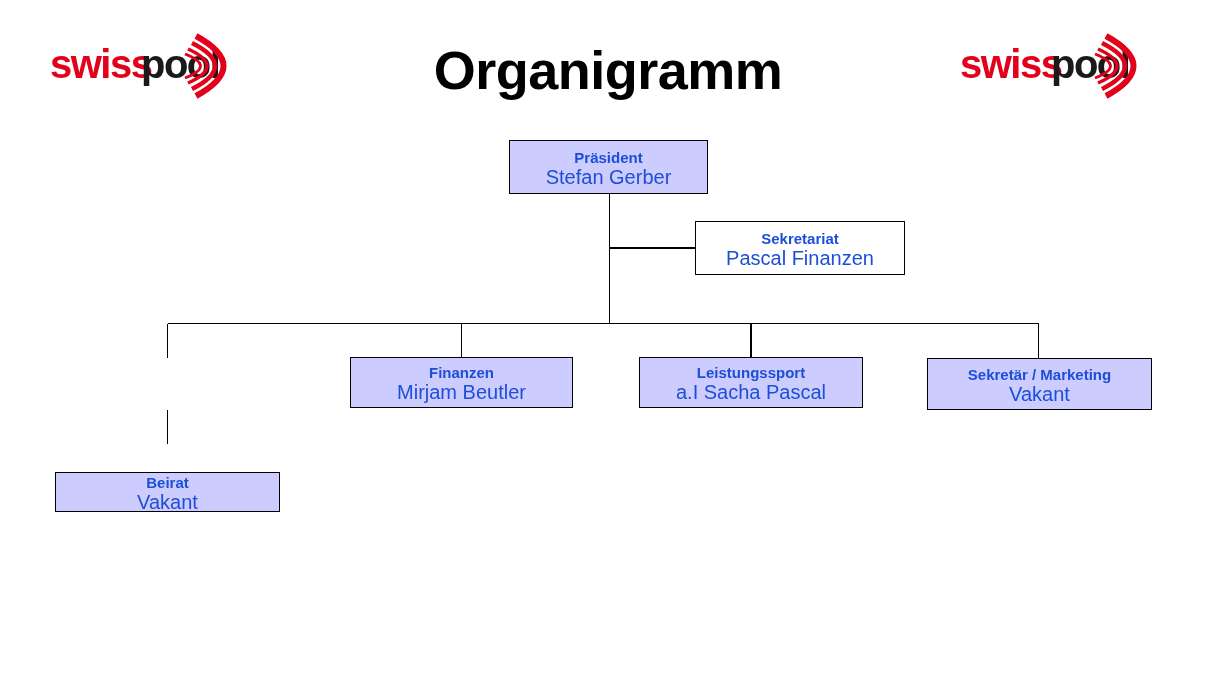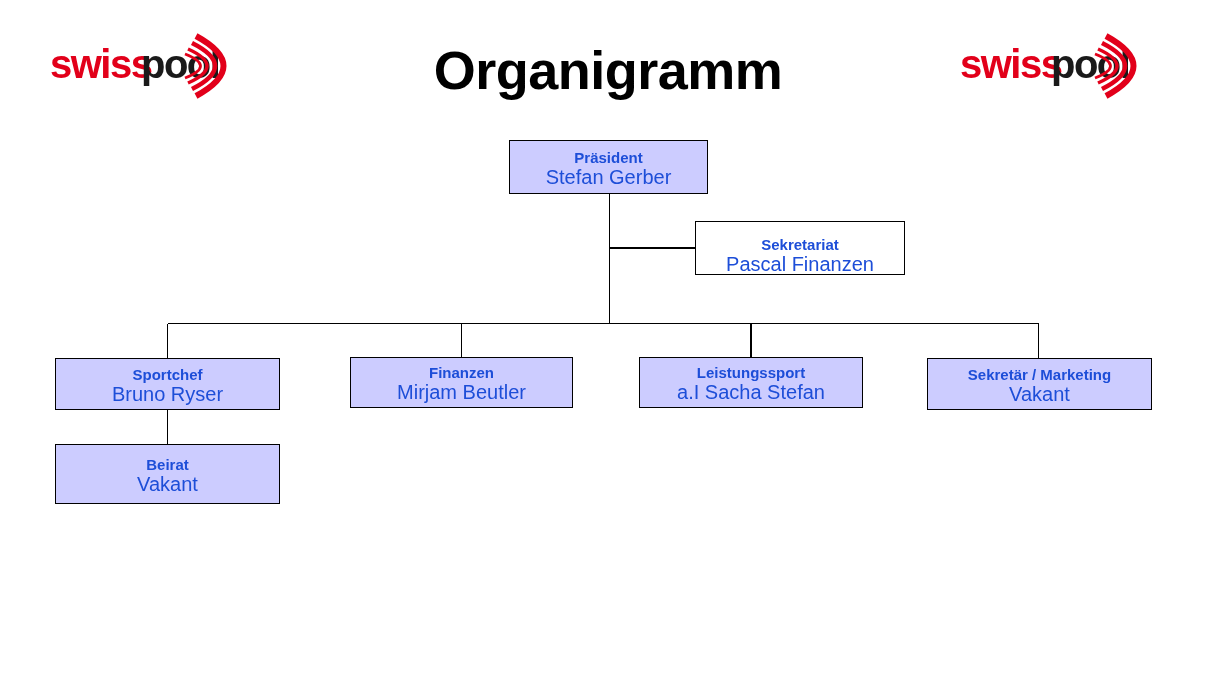--- a/index.html
+++ b/index.html
@@ -63,21 +63,21 @@
     box-sizing: border-box;
     border: 1.5px solid #000000;
     background: #ccccff;
     display: flex;
     flex-direction: column;
     align-items: center;
     justify-content: center;
     text-align: center;
     color: #1d4ed8;
   }
-  .node.white { background: #ffffff; justify-content: flex-end; }
+  .node.white { background: #ffffff; }
 
   .node-title {
     font-size: 15px;
     font-weight: bold;
     line-height: 19px;
     white-space: nowrap;
   }
   .node-person {
     font-size: 20px;
     font-weight: normal;
@@ -147,38 +147,34 @@
   <div class="node" style="left:509px; top:140px; width:199px; height:54px;">
     <div class="node-title">Präsident</div>
     <div class="node-person">Stefan Gerber</div>
   </div>
 
   <div class="node white" style="left:695px; top:221px; width:210px; height:54px;">
     <div class="node-title">Sekretariat</div>
     <div class="node-person">Pascal Finanzen</div>
   </div>
 
-  <div class="node" style="left:55px; top:358px; width:225px; height:52px;">
-    <div class="node-title">Sportchef</div>
-    <div class="node-person">Bruno Ryser</div>
-  </div>
 
   <div class="node" style="left:350px; top:357px; width:223px; height:51px;text-align:center;">
     <div class="node-title">Finanzen</div>
     <div class="node-person">Mirjam Beutler</div>
   </div>
 
   <div class="node" style="left:639px; top:357px; width:224px; height:51px;">
     <div class="node-title">Leistungssport</div>
-    <div class="node-person">a.I Sacha Stefan</div>
+    <div class="node-person">a.I Sacha Pascal</div>
   </div>
 
   <div class="node" style="left:927px; top:358px; width:225px; height:52px;text-align:center;">
     <div class="node-title">Sekretär / Marketing</div>
     <div class="node-person">Vakant</div>
   </div>
 
-  <div class="node" style="left:55px; top:444px; width:225px; height:60px;">
+  <div class="node" style="left:55px; top:472px; width:225px; height:40px;">
     <div class="node-title">Beirat</div>
     <div class="node-person">Vakant</div>
   </div>
 
 </div>
 
 </body></html>

